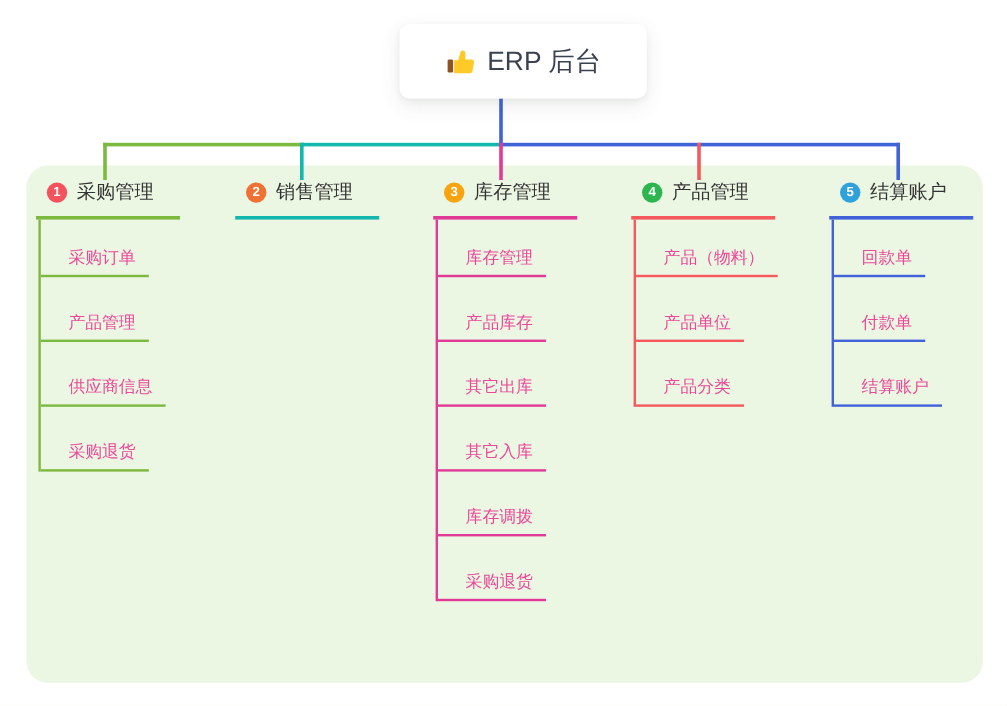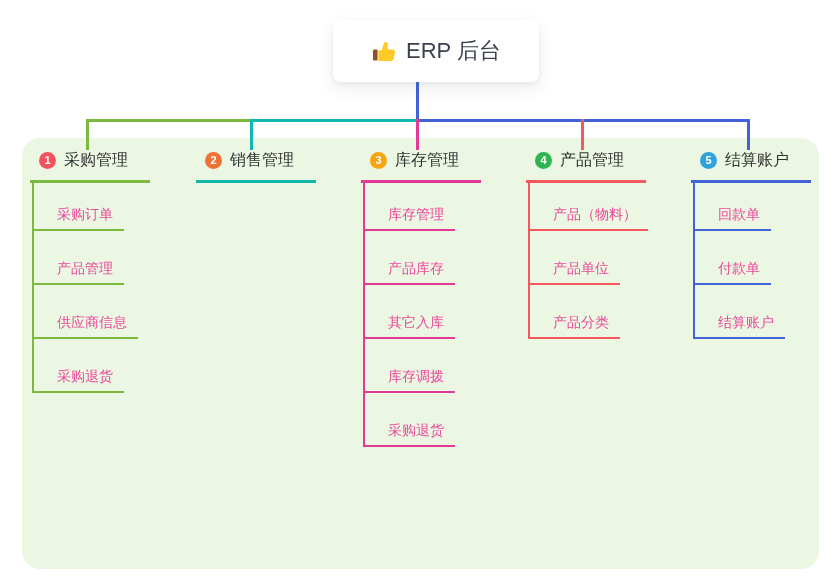--- a/index.html
+++ b/index.html
@@ -95,20 +95,21 @@
         </div>
       </div>
       <div class="branch" style="left: 361px; --c: #E23A97;">
         <div class="branch-header">
           <span class="badge" style="background: rgb(248, 164, 14);">3</span>
           <span>库存管理</span>
         </div>
         <div class="children">
           <div class="child">库存管理</div>
           <div class="child">产品库存</div>
+          <div class="child">其它出库</div>
           <div class="child">其它入库</div>
           <div class="child">库存调拨</div>
           <div class="child">采购退货</div>
         </div>
       </div>
       <div class="branch" style="left: 526px; --c: #F5595D;">
         <div class="branch-header">
           <span class="badge" style="background: rgb(45, 181, 79);">4</span>
           <span>产品管理</span>
         </div>

